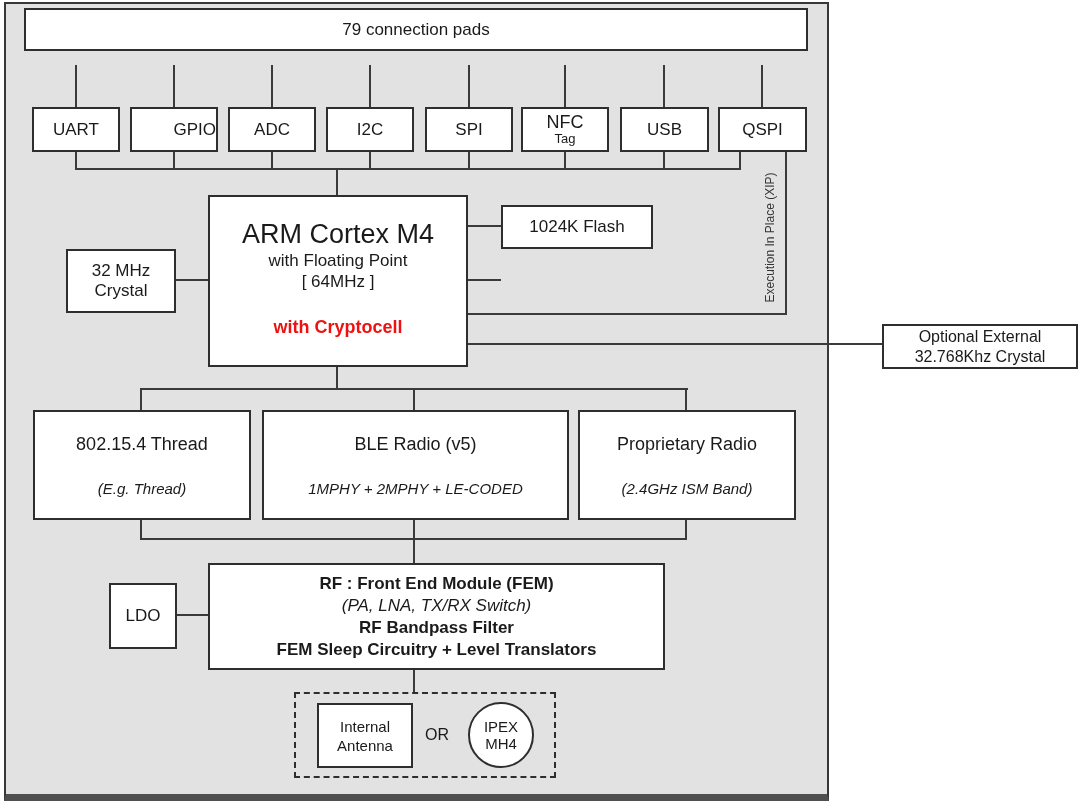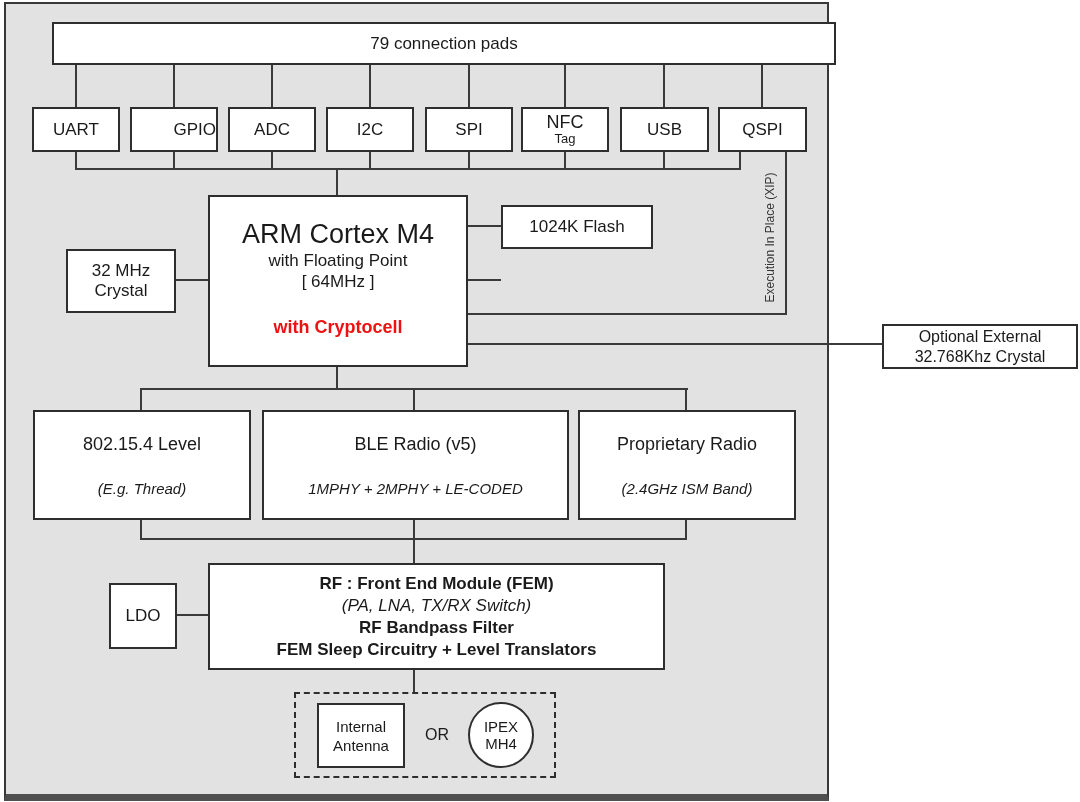--- a/index.html
+++ b/index.html
@@ -93,21 +93,21 @@
   <div class="vline" style="left:685px;top:390px;height:20px;"></div>
 
   <div class="vline" style="left:140px;top:518px;height:22px;"></div>
   <div class="vline" style="left:413px;top:518px;height:45px;"></div>
   <div class="vline" style="left:685px;top:518px;height:22px;"></div>
   <div class="hline" style="left:140px;top:538px;width:547px;"></div>
 
   <div class="hline" style="left:177px;top:614px;width:31px;"></div>
   <div class="vline" style="left:413px;top:669px;height:23px;"></div>
 
-  <div class="box pads" style="left:24px;top:22px;width:784px;height:43px;margin-left:28px;">
+  <div class="box pads" style="left:24px;top:8px;width:784px;height:43px;">
     <div>79 connection pads</div>
   </div>
 
   <div class="box lbl" style="left:32px;top:107px;width:88px;height:45px;">
       <div>UART</div>
     </div>
   <div class="box lbl" style="left:130px;top:107px;width:88px;height:45px;align-items:flex-end;">
       <div>GPIO</div>
     </div>
   <div class="box lbl" style="left:228px;top:107px;width:88px;height:45px;">
@@ -147,21 +147,21 @@
     </div>
 
   <div class="xip-label">Execution In Place (XIP)</div>
 
   <div class="box" style="left:882px;top:324px;width:196px;height:45px;">
     <div class="ext-line">Optional External</div>
     <div class="ext-line">32.768Khz Crystal</div>
   </div>
 
   <div class="box" style="left:33px;top:410px;width:218px;height:110px;">
-    <div class="radio-title">802.15.4 Level</div>
+    <div class="radio-title">802.15.4 Thread</div>
     <div class="radio-sub">(E.g. Thread)</div>
   </div>
   <div class="box" style="left:262px;top:410px;width:307px;height:110px;">
     <div class="radio-title">BLE Radio (v5)</div>
     <div class="radio-sub">1MPHY + 2MPHY + LE-CODED</div>
   </div>
   <div class="box" style="left:578px;top:410px;width:218px;height:110px;">
     <div class="radio-title">Proprietary Radio</div>
     <div class="radio-sub">(2.4GHz ISM Band)</div>
   </div>
@@ -171,21 +171,21 @@
     <div class="fem-line-i">(PA, LNA, TX/RX Switch)</div>
     <div class="fem-line-b">RF Bandpass Filter</div>
     <div class="fem-line-b">FEM Sleep Circuitry + Level Translators</div>
   </div>
 
   <div class="box lbl" style="left:109px;top:583px;width:68px;height:66px;">
       <div>LDO</div>
     </div>
 
   <div class="dashed-box"></div>
-  <div class="box" style="left:317px;top:703px;width:88px;height:65px;">
+  <div class="box" style="left:317px;top:703px;width:96px;height:65px;">
     <div class="ant-line">Internal</div>
     <div class="ant-line">Antenna</div>
   </div>
   <div class="or-label">OR</div>
   <div class="box circle" style="left:468px;top:702px;width:66px;height:66px;">
     <div class="ipex-line">IPEX</div>
     <div class="ipex-line">MH4</div>
   </div>
 
 </div>

